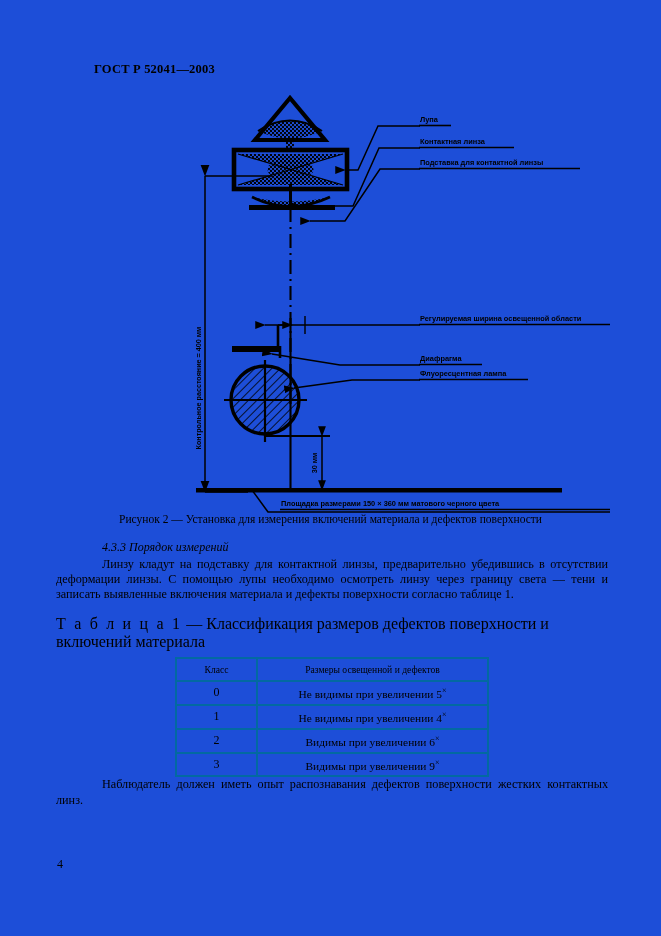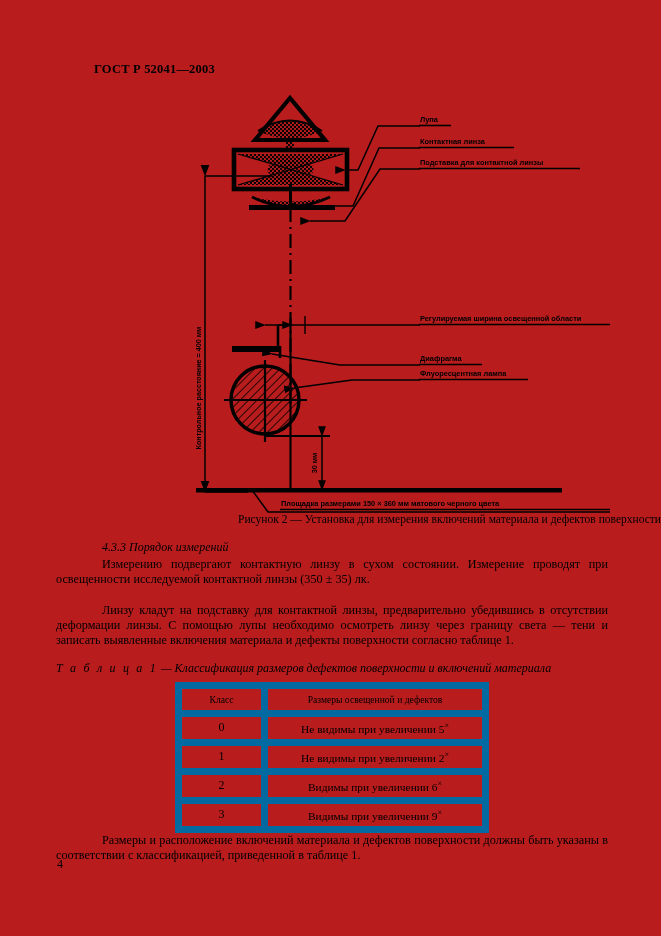--- a/index.html
+++ b/index.html
@@ -4,71 +4,71 @@
 <style>
   html,body{margin:0;padding:0;background:#ffffff;}
   body{
     width:661px;height:936px;position:relative;overflow:hidden;
     font-family:"Liberation Serif", serif;
     color:#000;
     -webkit-font-smoothing:antialiased;
   }
   .page{
     position:absolute;inset:0;
-    background:#b91c1c;
+    background:#1d4ed8;
   }
 
   
   .doc-header{
     position:absolute;left:94px;top:62px;
     font-family:"Liberation Serif", serif;
     font-weight:bold;font-size:12.5px;letter-spacing:.2px;
     white-space:nowrap;
   }
 
   
   .figure{
     position:absolute;left:0px;top:88px;width:661px;height:425px;
   }
   .fig-svg{display:block;}
 
   .fig-caption{
     position:absolute;left:0;top:513px;width:661px;
-    text-align:right;font-size:11.5px;
+    text-align:center;font-size:11.5px;
   }
 
   
   .body{
     position:absolute;left:56px;top:540px;width:552px;
   }
   .sec-head{
     font-size:12px;margin:0 0 2px 0;padding-left:46px;font-style:italic;
   }
   p.par{
     margin:0;font-size:12.2px;line-height:15.1px;
     text-align:justify;text-justify:inter-word;
     text-indent:46px;
     hyphens:none;
   }
   p.par + p.par{margin-top:16px;}
 
   .tbl-title{
-    font-size:12px;margin:13px 0 6px 0;font-style:italic;
+    font-size:16px;margin:13px 0 6px 0;
   }
   .tbl-title .sp{letter-spacing:2.2px;}
 
   
   table.cls{
     border-collapse:collapse;
     margin:0 auto;
     width:314px;
     table-layout:fixed;
   }
   table.cls td, table.cls th{
-    border:7px solid #0369a1;
+    border:2px solid #0369a1;
     text-align:center;
     font-weight:normal;
     padding:2px 0 3px 0;
     font-size:11.2px;
     line-height:13px;
   }
   table.cls th{font-size:9.6px;padding:4px 0 4px 0;}
   table.cls th.c1{width:79px;}
   table.cls td.c1{font-size:12px;}
   table.cls td.c2{font-size:11.4px;}
@@ -192,21 +192,20 @@
       <line x1="280" y1="421.5" x2="610" y2="421.5" stroke="#000" stroke-width="1.6"></line>
     </svg>
   </div>
 
   <div class="fig-caption">Рисунок 2 — Установка для измерения включений материала и дефектов поверхности</div>
 
   <div class="body">
 
     <div class="sec-head">4.3.3  Порядок измерений</div>
 
-    <p class="par">Измерению подвергают контактную линзу в сухом состоянии. Измерение проводят при освещенности исследуемой контактной линзы (350 ± 35) лк.</p>
 
     <p class="par">Линзу кладут на подставку для контактной линзы, предварительно убедившись в отсутствии деформации линзы. С помощью лупы необходимо осмотреть линзу через границу света — тени и записать выявленные включения материала и дефекты поверхности согласно таблице 1.</p>
 
     <div class="tbl-title">
       <span class="sp">Т а б л и ц а 1</span><span> — Классификация размеров дефектов поверхности и включений материала</span>
     </div>
 
     <table class="cls">
       <thead>
         <tr>
@@ -214,33 +213,33 @@
           <th class="c2">Размеры освещенной и дефектов</th>
         </tr>
       </thead>
       <tbody>
         <tr>
           <td class="c1">0</td>
           <td class="c2"><span>Не видимы при увеличении 5</span><sup class="x">×</sup></td>
         </tr>
         <tr>
           <td class="c1">1</td>
-          <td class="c2"><span>Не видимы при увеличении 2</span><sup class="x">×</sup></td>
+          <td class="c2"><span>Не видимы при увеличении 4</span><sup class="x">×</sup></td>
         </tr>
         <tr>
           <td class="c1">2</td>
           <td class="c2"><span>Видимы при увеличении 6</span><sup class="x">×</sup></td>
         </tr>
         <tr>
           <td class="c1">3</td>
           <td class="c2"><span>Видимы при увеличении 9</span><sup class="x">×</sup></td>
         </tr>
       </tbody>
     </table>
 
-
-
-    <p class="par">Размеры и расположение включений материала и дефектов поверхности должны быть указаны в соответствии с классификацией, приведенной в таблице 1.</p>
+    <p class="par after-table">Наблюдатель должен иметь опыт распознавания дефектов поверхности жестких контактных линз.</p>
+
+
   </div>
 
   <div class="folio">4</div>
 
 </div>
 
 </body></html>

